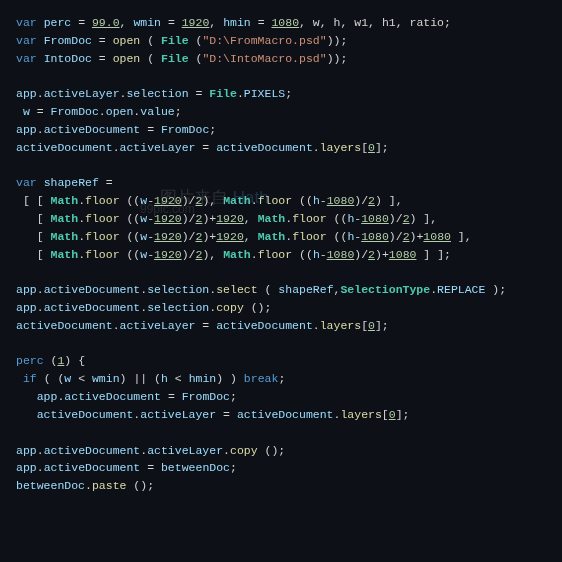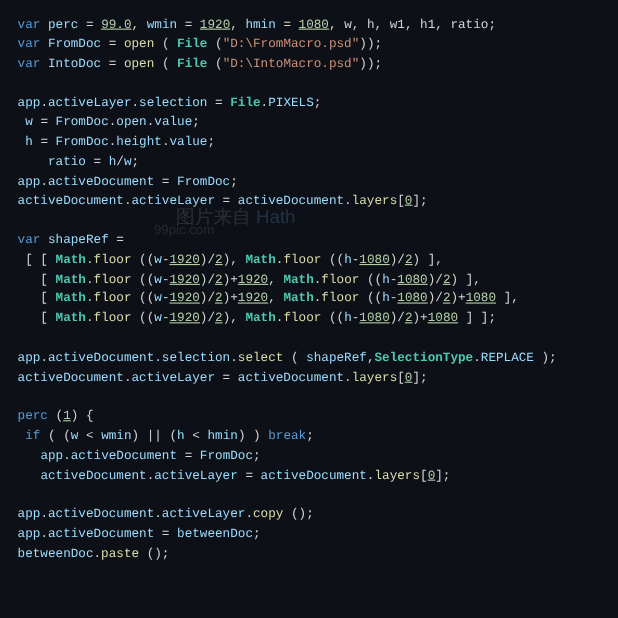--- a/index.html
+++ b/index.html
@@ -62,23 +62,21 @@
   <span class="line"><span class="kw">var</span> <span class="light-blue">FromDoc</span> <span class="op">=</span> <span class="yellow">open</span> <span class="plain">( </span><span class="teal">File</span> <span class="plain">(</span><span class="orange">"D:\FromMacro.psd"</span><span class="plain">));</span></span>
 
   <span class="line"><span class="kw">var</span> <span class="light-blue">IntoDoc</span> <span class="op">=</span> <span class="yellow">open</span> <span class="plain">( </span><span class="teal">File</span> <span class="plain">(</span><span class="orange">"D:\IntoMacro.psd"</span><span class="plain">));</span></span>
 
   <span class="line">&nbsp;</span>
 
   <span class="line"><span class="light-blue">app</span><span class="plain">.</span><span class="light-blue">activeLayer</span><span class="plain">.</span><span class="light-blue">selection</span> <span class="op">=</span> <span class="teal">File</span><span class="plain">.</span><span class="light-blue">PIXELS</span><span class="plain">;</span></span>
 
   <span class="line"><span class="plain"> </span><span class="light-blue">w</span> <span class="op">=</span> <span class="light-blue">FromDoc</span><span class="plain">.</span><span class="light-blue">open</span><span class="plain">.</span><span class="light-blue">value</span><span class="plain">;</span></span>
 
-  <span class="line"><span class="plain"> </span><span class="light-blue">h</span> <span class="op">=</span> <span class="light-blue">FromDoc</span><span class="plain">.</span><span class="light-blue">height</span><span class="plain">.</span><span class="light-blue">value</span><span class="plain">;</span></span>
 
-  <span class="line"><span class="plain">    </span><span class="light-blue">ratio</span> <span class="op">=</span> <span class="light-blue">h</span><span class="op">/</span><span class="light-blue">w</span><span class="plain">;</span></span>
 
   <span class="line"><span class="light-blue">app</span><span class="plain">.</span><span class="light-blue">activeDocument</span> <span class="op">=</span> <span class="light-blue">FromDoc</span><span class="plain">;</span></span>
 
   <span class="line"><span class="light-blue">activeDocument</span><span class="plain">.</span><span class="light-blue">activeLayer</span> <span class="op">=</span> <span class="light-blue">activeDocument</span><span class="plain">.</span><span class="yellow">layers</span><span class="plain">[</span><span class="lime">0</span><span class="plain">];</span></span>
 
   <span class="line">&nbsp;</span>
 
   <span class="line"><span class="kw">var</span> <span class="light-blue">shapeRef</span> <span class="op">=</span></span>
 
   <span class="line"><span class="plain"> [ [ </span><span class="teal">Math</span><span class="plain">.</span><span class="yellow">floor</span> <span class="plain">((</span><span class="light-blue">w</span><span class="op">-</span><span class="lime">1920</span><span class="plain">)</span><span class="op">/</span><span class="lime">2</span><span class="plain">), </span><span class="teal">Math</span><span class="plain">.</span><span class="yellow">floor</span> <span class="plain">((</span><span class="light-blue">h</span><span class="op">-</span><span class="lime">1080</span><span class="plain">)</span><span class="op">/</span><span class="lime">2</span><span class="plain">) ],</span></span>
@@ -86,20 +84,21 @@
   <span class="line"><span class="plain">   [ </span><span class="teal">Math</span><span class="plain">.</span><span class="yellow">floor</span> <span class="plain">((</span><span class="light-blue">w</span><span class="op">-</span><span class="lime">1920</span><span class="plain">)</span><span class="op">/</span><span class="lime">2</span><span class="plain">)</span><span class="op">+</span><span class="lime">1920</span><span class="plain">, </span><span class="teal">Math</span><span class="plain">.</span><span class="yellow">floor</span> <span class="plain">((</span><span class="light-blue">h</span><span class="op">-</span><span class="lime">1080</span><span class="plain">)</span><span class="op">/</span><span class="lime">2</span><span class="plain">) ],</span></span>
 
   <span class="line"><span class="plain">   [ </span><span class="teal">Math</span><span class="plain">.</span><span class="yellow">floor</span> <span class="plain">((</span><span class="light-blue">w</span><span class="op">-</span><span class="lime">1920</span><span class="plain">)</span><span class="op">/</span><span class="lime">2</span><span class="plain">)</span><span class="op">+</span><span class="lime">1920</span><span class="plain">, </span><span class="teal">Math</span><span class="plain">.</span><span class="yellow">floor</span> <span class="plain">((</span><span class="light-blue">h</span><span class="op">-</span><span class="lime">1080</span><span class="plain">)</span><span class="op">/</span><span class="lime">2</span><span class="plain">)</span><span class="op">+</span><span class="lime">1080</span> <span class="plain">],</span></span>
 
   <span class="line"><span class="plain">   [ </span><span class="teal">Math</span><span class="plain">.</span><span class="yellow">floor</span> <span class="plain">((</span><span class="light-blue">w</span><span class="op">-</span><span class="lime">1920</span><span class="plain">)</span><span class="op">/</span><span class="lime">2</span><span class="plain">), </span><span class="teal">Math</span><span class="plain">.</span><span class="yellow">floor</span> <span class="plain">((</span><span class="light-blue">h</span><span class="op">-</span><span class="lime">1080</span><span class="plain">)</span><span class="op">/</span><span class="lime">2</span><span class="plain">)</span><span class="op">+</span><span class="lime">1080</span> <span class="plain">] ];</span></span>
 
   <span class="line">&nbsp;</span>
 
   <span class="line"><span class="light-blue">app</span><span class="plain">.</span><span class="light-blue">activeDocument</span><span class="plain">.</span><span class="light-blue">selection</span><span class="plain">.</span><span class="yellow">select</span> <span class="plain">( </span><span class="light-blue">shapeRef</span><span class="plain">,</span><span class="teal">SelectionType</span><span class="plain">.</span><span class="light-blue">REPLACE</span> <span class="plain">);</span></span>
 
+  <span class="line"><span class="light-blue">app</span><span class="plain">.</span><span class="light-blue">activeDocument</span><span class="plain">.</span><span class="light-blue">selection</span><span class="plain">.</span><span class="yellow">copy</span> <span class="plain">();</span></span>
 
 
   <span class="line"><span class="light-blue">activeDocument</span><span class="plain">.</span><span class="light-blue">activeLayer</span> <span class="op">=</span> <span class="light-blue">activeDocument</span><span class="plain">.</span><span class="yellow">layers</span><span class="plain">[</span><span class="lime">0</span><span class="plain">];</span></span>
 
 
   <span class="line">&nbsp;</span>
 
   <span class="line"><span class="kw">perc</span> <span class="plain">(</span><span class="lime">1</span><span class="plain">) {</span></span>
 
   <span class="line"><span class="plain"> </span><span class="kw">if</span> <span class="plain">( (</span><span class="light-blue">w</span> <span class="op">&lt;</span> <span class="light-blue">wmin</span><span class="plain">) </span><span class="op">||</span> <span class="plain">(</span><span class="light-blue">h</span> <span class="op">&lt;</span> <span class="light-blue">hmin</span><span class="plain">) ) </span><span class="kw">break</span><span class="plain">;</span></span>

